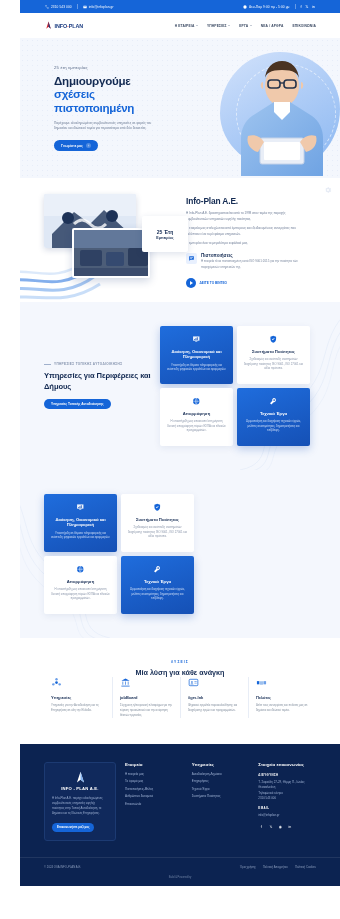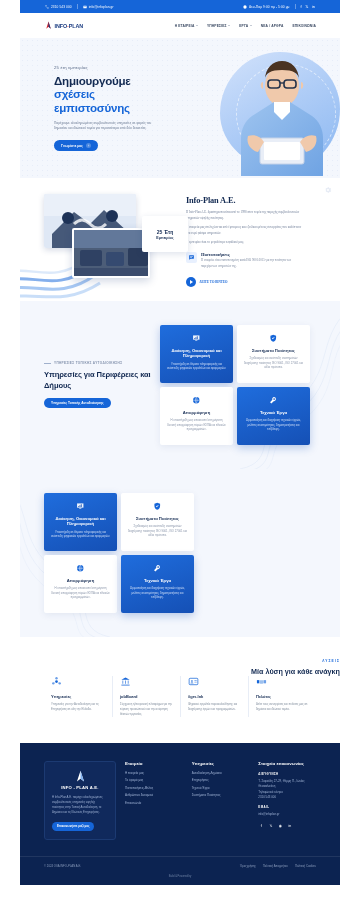--- a/index.html
+++ b/index.html
@@ -64,21 +64,21 @@
   .about-inner { width:272px; margin:0 auto; display:flex; gap:10px; position:relative; z-index:2; }
   .about-left { width:132px; position:relative; }
   .ab-img { width:92px; height:54px; border-radius:2px; overflow:hidden; position:relative;
      box-shadow:0 2px 6px rgba(20,50,110,.18); }
   .ab-img2 { position:absolute; left:28px; top:34px; width:78px; height:50px; border-radius:2px; overflow:hidden; border:2px solid #fff;
      box-shadow:0 3px 8px rgba(20,50,110,.2); }
   .ab-badge { position:absolute; left:98px; top:22px; width:46px; height:36px; background:#fff; border-radius:2px;
      box-shadow:0 2px 7px rgba(20,50,110,.14); display:flex; flex-direction:column; align-items:center; justify-content:center; gap:1px; }
   .ab-badge b { font-size:5px; color:#132a52; }
   .ab-badge span { font-size:3.6px; color:#132a52; font-weight:bold; }
-  .about-right { width:118px; padding-top:2px;font-family:Liberation Serif, serif; }
+  .about-right { width:118px; padding-top:2px; }
   .ab-title { font-size:8.4px; font-weight:bold; color:#132a52; margin-bottom:5px; letter-spacing:-.15px; }
   .ab-p { font-size:3.1px; line-height:1.8; color:#73819a; margin-bottom:4px; }
   .ab-feature { display:flex; gap:4px; margin-top:6px; }
   .ab-fic { width:11px; height:11px; border-radius:2px; background:#e8f0fe; display:flex; align-items:center; justify-content:center; flex:0 0 auto; }
   .ab-fh { font-size:4.6px; font-weight:bold; color:#132a52; margin-bottom:1.5px; }
   .ab-fp { font-size:3px; line-height:1.75; color:#7b889f; }
   .ab-play { display:flex; align-items:center; gap:3.5px; margin-top:8px; }
   .play-circ { width:10px; height:10px; border-radius:50%; background:#1565d8; display:flex; align-items:center; justify-content:center; }
   .play-circ i { width:0;height:0;border-left:3.2px solid #fff;border-top:2px solid transparent;border-bottom:2px solid transparent; margin-left:1px; }
   .ab-play span { font-size:3.2px; font-weight:bold; color:#1565d8; }
@@ -103,21 +103,21 @@
   .card .cic { width:13px; height:13px; display:flex; align-items:center; justify-content:center; }
   .card h4 { font-size:4.2px; font-weight:bold; line-height:1.3; }
   .card p { font-size:2.8px; line-height:1.65; opacity:.88; }
   .card.blue p { color:#dbe7fa; }
   .card.white p { color:#7b889f; }
   .svc-lines { position:absolute; right:-20px; top:0; width:150px; height:100%; z-index:1; opacity:.55; }
   .svc-lines-l { position:absolute; left:-30px; top:0; width:150px; height:100%; z-index:1; opacity:.5; }
 
   
   .sol { background:#fff; padding:22px 0 26px; }
-  .sol-head { text-align:right; margin-bottom:0; }
+  .sol-head { text-align:center; margin-bottom:0; }
   .sol-eyebrow { font-size:3.3px; font-weight:bold; color:#1565d8; letter-spacing:1.1px; margin-bottom:4px; }
   .sol-title { font-size:7.2px; font-weight:bold; color:#132a52; }
   .sol-grid { width:272px; margin:0 auto; display:grid; grid-template-columns:repeat(4,1fr); }
   .sol-item { padding:0 7px; border-left:1px solid #e8edf6; }
   .sol-item:first-child { border-left:none; }
   .sol-ic { width:13px; height:13px; margin-bottom:5px; }
   .sol-h { font-size:4px; font-weight:bold; color:#132a52; margin-bottom:3px; }
   .sol-p { font-size:2.8px; line-height:1.8; color:#84909f; }
 
   
@@ -248,21 +248,21 @@
         <path d="M18 84c6-2 12 0 16 6l-6 10c-8-2-12-9-10-16z" fill="#f0c9ab"></path>
         <path d="M86 84c-6-2-12 0-16 6l6 10c8-2 12-9 10-16z" fill="#f0c9ab"></path>
       </svg>
     </div>
     <div class="hero-inner">
       <div class="hero-copy">
         <div class="hero-eyebrow">25 έτη εμπειρίας</div>
         <h1 class="hero-h1">
           <span>Δημιουργούμε</span><br>
           <span class="accent">σχέσεις</span><br>
-          <span class="accent">εμπιστοσύνης</span>
+          <span class="accent">πιστοποιημένη</span>
         </h1>
         <p class="hero-sub">Παρέχουμε ολοκληρωμένες συμβουλευτικές υπηρεσίες σε φορείς του δημοσίου και ιδιωτικού τομέα για περισσότερα από δύο δεκαετίες.</p>
         <button class="hero-btn">
           <span>Γνωρίστε μας</span>
           <span class="circ">›</span>
         </button>
       </div>
     </div>
   </section>
 

